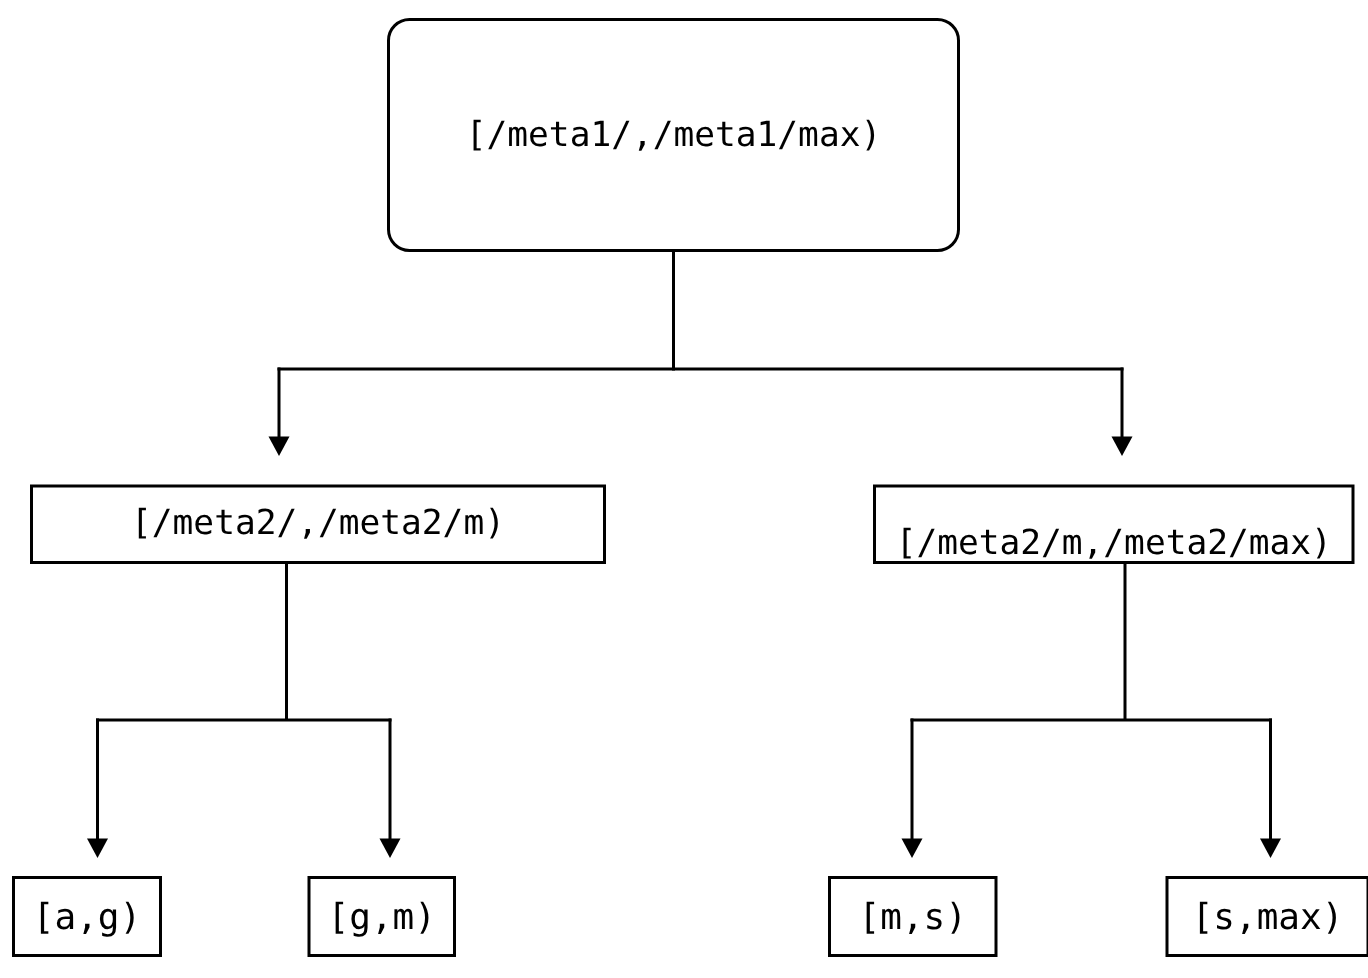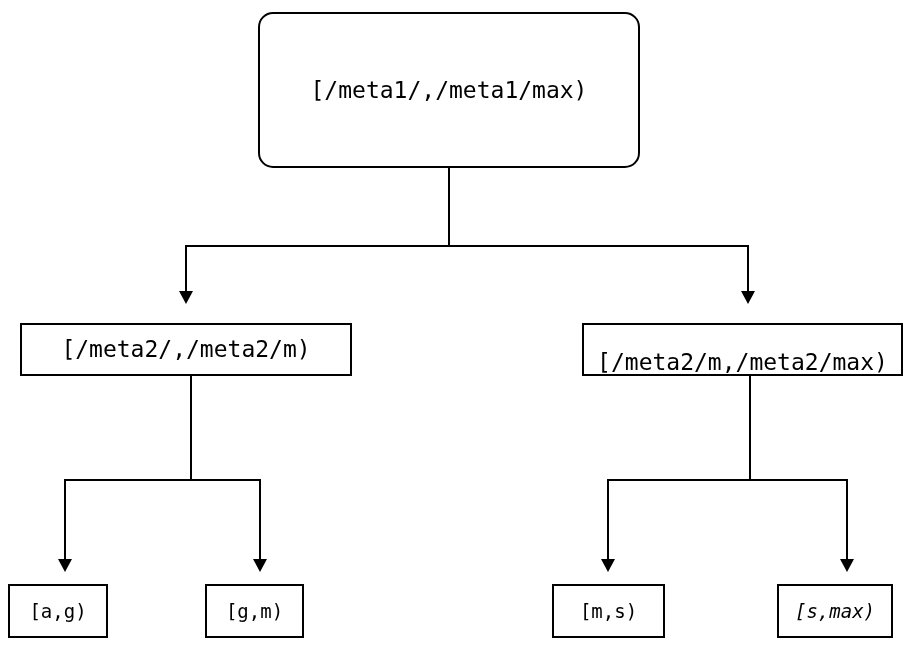--- a/index.html
+++ b/index.html
@@ -27,21 +27,21 @@
     justify-content: center;
   }
   .node-label {
     font-family: "DejaVu Sans Mono", monospace;
     color: #000000;
     white-space: pre;
     line-height: 1;
   }
   .node-root .node-label { font-size: 23px; }
   .node-mid  .node-label { font-size: 23px; }
-  .node-leaf .node-label { font-size: 19px; }
+  .node-leaf .node-label { font-size: 24px; }
 
   
   .edge-v {
     position: absolute;
     width: 2px;
     background: #000000;
   }
   .edge-h {
     position: absolute;
     height: 2px;
@@ -65,21 +65,21 @@
     <span class="node-label">[/meta1/,/meta1/max)</span>
   </div>
 
   <div class="edge-v" style="left:448px; top:168px; height:79px;"></div>
   <div class="edge-h" style="left:185px; top:245px; width:564px;"></div>
   <div class="edge-v" style="left:185px; top:245px; height:48px;"></div>
   <div class="arrow-down" style="left:179px; top:291px;"></div>
   <div class="edge-v" style="left:747px; top:245px; height:48px;"></div>
   <div class="arrow-down" style="left:741px; top:291px;"></div>
 
-  <div class="node node-mid" style="left:20px; top:323px; width:332px; height:53px;">
+  <div class="node node-mid" style="left:20px; top:323px; width:384px; height:53px;">
     <span class="node-label">[/meta2/,/meta2/m)</span>
   </div>
 
   <div class="node node-mid" style="left:582px; top:323px; width:321px; height:53px;align-items:flex-end;">
     <span class="node-label">[/meta2/m,/meta2/max)</span>
   </div>
 
   <div class="edge-v" style="left:190px; top:376px; height:104px;"></div>
   <div class="edge-h" style="left:64px; top:479px; width:197px;"></div>
   <div class="edge-v" style="left:64px; top:479px; height:82px;"></div>
@@ -99,17 +99,17 @@
   </div>
 
   <div class="node node-leaf" style="left:205px; top:584px; width:99px; height:54px;">
     <span class="node-label">[g,m)</span>
   </div>
 
   <div class="node node-leaf" style="left:552px; top:584px; width:113px; height:54px;">
     <span class="node-label">[m,s)</span>
   </div>
 
-  <div class="node node-leaf" style="left:777px; top:584px; width:116px; height:54px;font-style:italic;">
+  <div class="node node-leaf" style="left:777px; top:584px; width:136px; height:54px;">
     <span class="node-label">[s,max)</span>
   </div>
 
 </div>
 
 </body></html>

